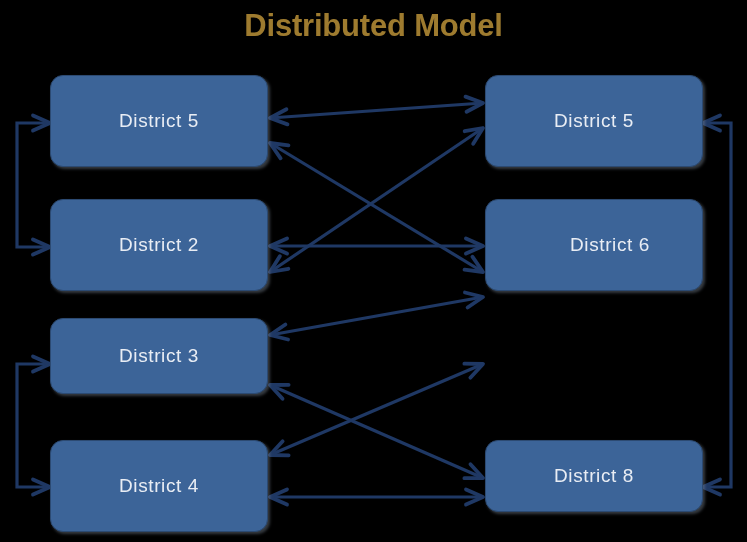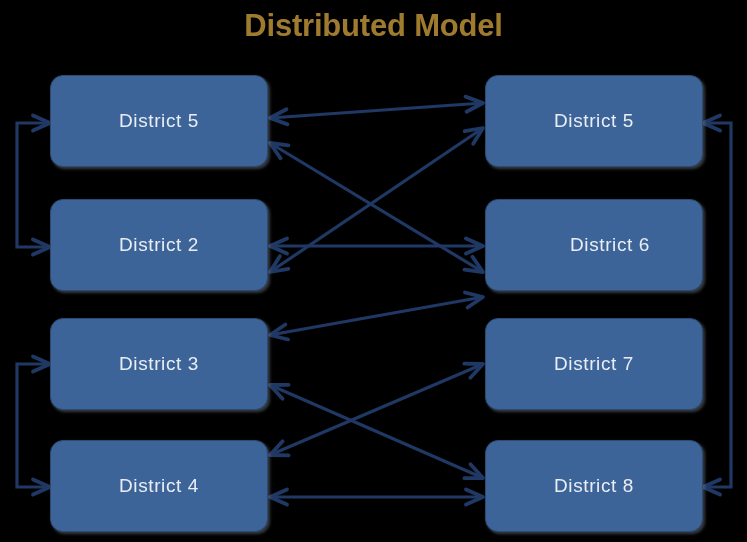--- a/index.html
+++ b/index.html
@@ -122,32 +122,29 @@
         <path d="M 720 479.4 L 703 487 L 720 494.6" fill="none" stroke="#1f3864" stroke-width="3.8000000000000003" stroke-linecap="round" stroke-linejoin="round"></path>
       </g>
     </svg>
 
   <div class="node" style="left: 50px; top: 75px; width: 218px; height: 92px; background: rgb(60, 100, 152); border-color: rgb(44, 74, 114);">
     <span class="node-label" style="color: rgb(233, 237, 244);">District 5</span>
   </div>
   <div class="node" style="left: 50px; top: 199px; width: 218px; height: 92px; background: rgb(60, 100, 152); border-color: rgb(44, 74, 114);">
     <span class="node-label" style="color: rgb(233, 237, 244); text-align: right;">District 2</span>
   </div>
-  <div class="node" style="left: 50px; top: 318px; width: 218px; height: 92px; background: rgb(60, 100, 152); border-color: rgb(44, 74, 114);">
+  <div class="node" style="left: 50px; top: 318px; width: 218px; height: 76px; background: rgb(60, 100, 152); border-color: rgb(44, 74, 114);">
     <span class="node-label" style="color: rgb(233, 237, 244);">District 3</span>
   </div>
   <div class="node" style="left: 50px; top: 440px; width: 218px; height: 92px; background: rgb(60, 100, 152); border-color: rgb(44, 74, 114); align-items: center;">
     <span class="node-label" style="color: rgb(233, 237, 244);">District 4</span>
   </div>
   <div class="node" style="left: 485px; top: 75px; width: 218px; height: 92px; background: rgb(60, 100, 152); border-color: rgb(44, 74, 114);">
     <span class="node-label" style="color: rgb(233, 237, 244);">District 5</span>
   </div>
   <div class="node" style="left: 485px; top: 199px; width: 218px; height: 92px; background: rgb(60, 100, 152); border-color: rgb(44, 74, 114); padding-left: 32px;">
     <span class="node-label" style="color: rgb(233, 237, 244);">District 6</span>
   </div>
-  <div class="node" style="left: 485px; top: 318px; width: 218px; height: 92px; background: rgb(60, 100, 152); border-color: rgb(44, 74, 114);">
-    <span class="node-label" style="color: rgb(233, 237, 244);">District 7</span>
-  </div>
-  <div class="node" style="left: 485px; top: 440px; width: 218px; height: 92px; background: rgb(60, 100, 152); border-color: rgb(44, 74, 114); justify-content: center;">
+  <div class="node" style="left: 485px; top: 440px; width: 218px; height: 72px; background: rgb(60, 100, 152); border-color: rgb(44, 74, 114); justify-content: center;">
     <span class="node-label" style="color: rgb(233, 237, 244);">District 8</span>
   </div>
 
 </div>
 
 </body></html>

